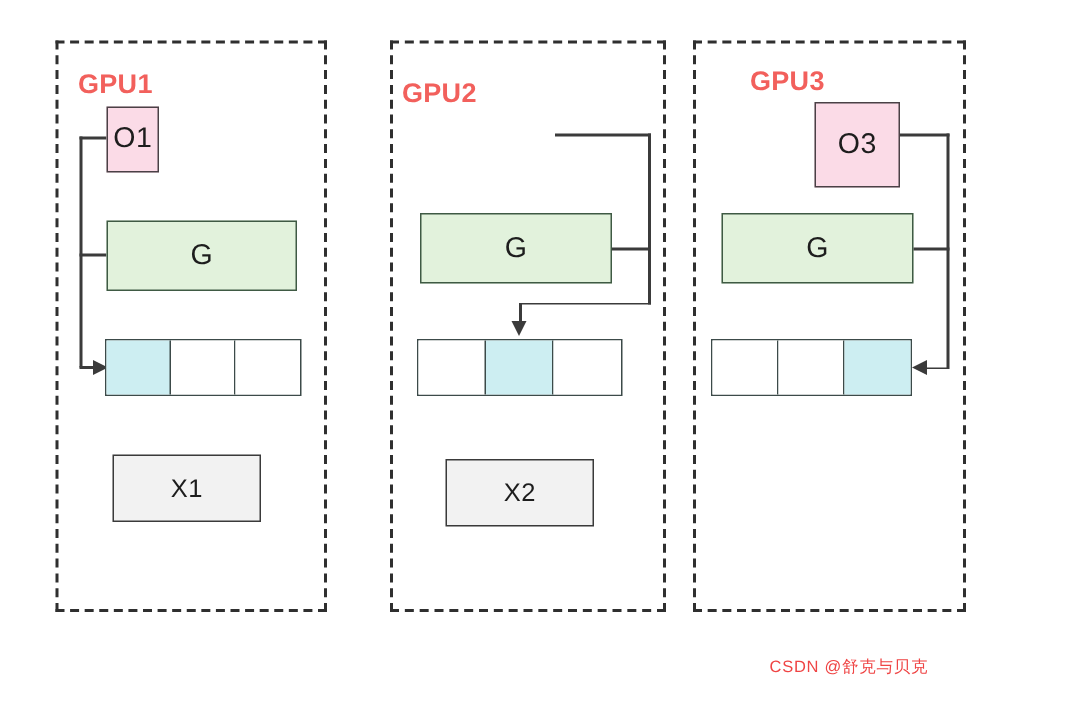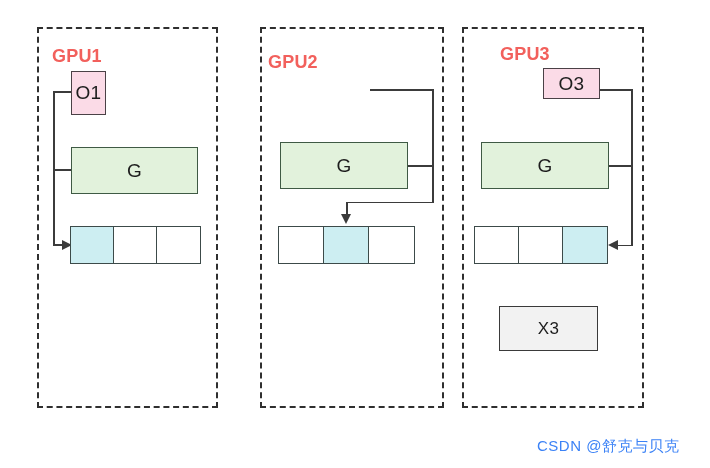--- a/index.html
+++ b/index.html
@@ -88,25 +88,24 @@
   }
   .arrow.down {
     border-left: 5.5px solid transparent;
     border-right: 5.5px solid transparent;
     border-top: 10px solid #3b3b3b;
   }
 
   
   .watermark {
     position: absolute;
-    font-size: 15px;
-    color: #3b82f6;
+    font-size: 11px;
+    color: #ef4444;
     white-space: nowrap;
     letter-spacing: 0.5px;
-    margin-left: 24px;
   }
   .watermark-faint {
     position: absolute;
     font-size: 11px;
     color: #f2f2f2;
     white-space: nowrap;
     letter-spacing: 2px;
   }
 </style>
 </head>
@@ -126,58 +125,59 @@
   <div class="node pink" style="left:71px; top:71px; width:35px; height:44px;">O1</div>
 
   <div class="node green" style="left:71px; top:147px; width:127px; height:47px;">G</div>
 
   <div class="cells" style="left:70px; top:226px; width:131px; height:38px;">
     <div class="cell hl" style="width:43.4px;"></div>
     <div class="cell" style="width:43.4px;"></div>
     <div class="cell" style="width:43.4px;"></div>
   </div>
 
+  <div class="node grey" style="left:75px; top:303px; width:99px; height:45px;">X1</div>
 
   <div class="panel" style="left:260px; top:27px; width:184px; height:381px;"></div>
   <div class="panel-label" style="left:268px; top:52px;">GPU2</div>
 
 
   <div class="node green" style="left:280px; top:142px; width:128px; height:47px;">G</div>
 
   <div class="seg h" style="left:370px; top:89px; width:64px;"></div>
   <div class="seg v" style="left:432.4px; top:89px; height:114px;"></div>
   <div class="seg h" style="left:408px; top:165px; width:25px;"></div>
   <div class="seg h" style="left:346px; top:201.5px; width:88px;"></div>
   <div class="seg v" style="left:346px; top:201.5px; height:14px;"></div>
   <div class="arrow down" style="left:341.2px; top:214px;"></div>
 
   <div class="cells" style="left:278px; top:226px; width:137px; height:38px;">
     <div class="cell" style="width:45.4px;"></div>
     <div class="cell hl" style="width:45.4px;"></div>
     <div class="cell" style="width:45.4px;"></div>
   </div>
 
+  <div class="node grey" style="left:297px; top:306px; width:99px; height:45px;">X2</div>
 
   <div class="panel" style="left:462px; top:27px; width:182px; height:381px;"></div>
   <div class="panel-label" style="left:500px; top:44px;">GPU3</div>
 
-  <div class="node pink" style="left:543px; top:68px; width:57px; height:31px;">O3</div>
+  <div class="node pink" style="left:543px; top:68px; width:57px; height:57px;">O3</div>
 
   <div class="node green" style="left:481px; top:142px; width:128px; height:47px;">G</div>
 
   <div class="seg h" style="left:600px; top:89px; width:33px;"></div>
   <div class="seg v" style="left:631.4px; top:89px; height:157px;"></div>
   <div class="seg h" style="left:609px; top:165px; width:24px;"></div>
   <div class="seg h" style="left:618px; top:244.5px; width:14px;"></div>
   <div class="arrow left" style="left:608px; top:239.5px;"></div>
 
   <div class="cells" style="left:474px; top:226px; width:134px; height:38px;">
     <div class="cell" style="width:44.3px;"></div>
     <div class="cell" style="width:44.3px;"></div>
     <div class="cell hl" style="width:44.3px;"></div>
   </div>
 
-  <div class="node grey" style="left:499px; top:306px; width:99px; height:45px;">X3</div>
 
   <div class="watermark-faint" style="left:548px; top:412px;"></div>
   <div class="watermark" style="left:513px; top:437px;">CSDN @舒克与贝克</div>
 
 </div>
 
 </body></html>

